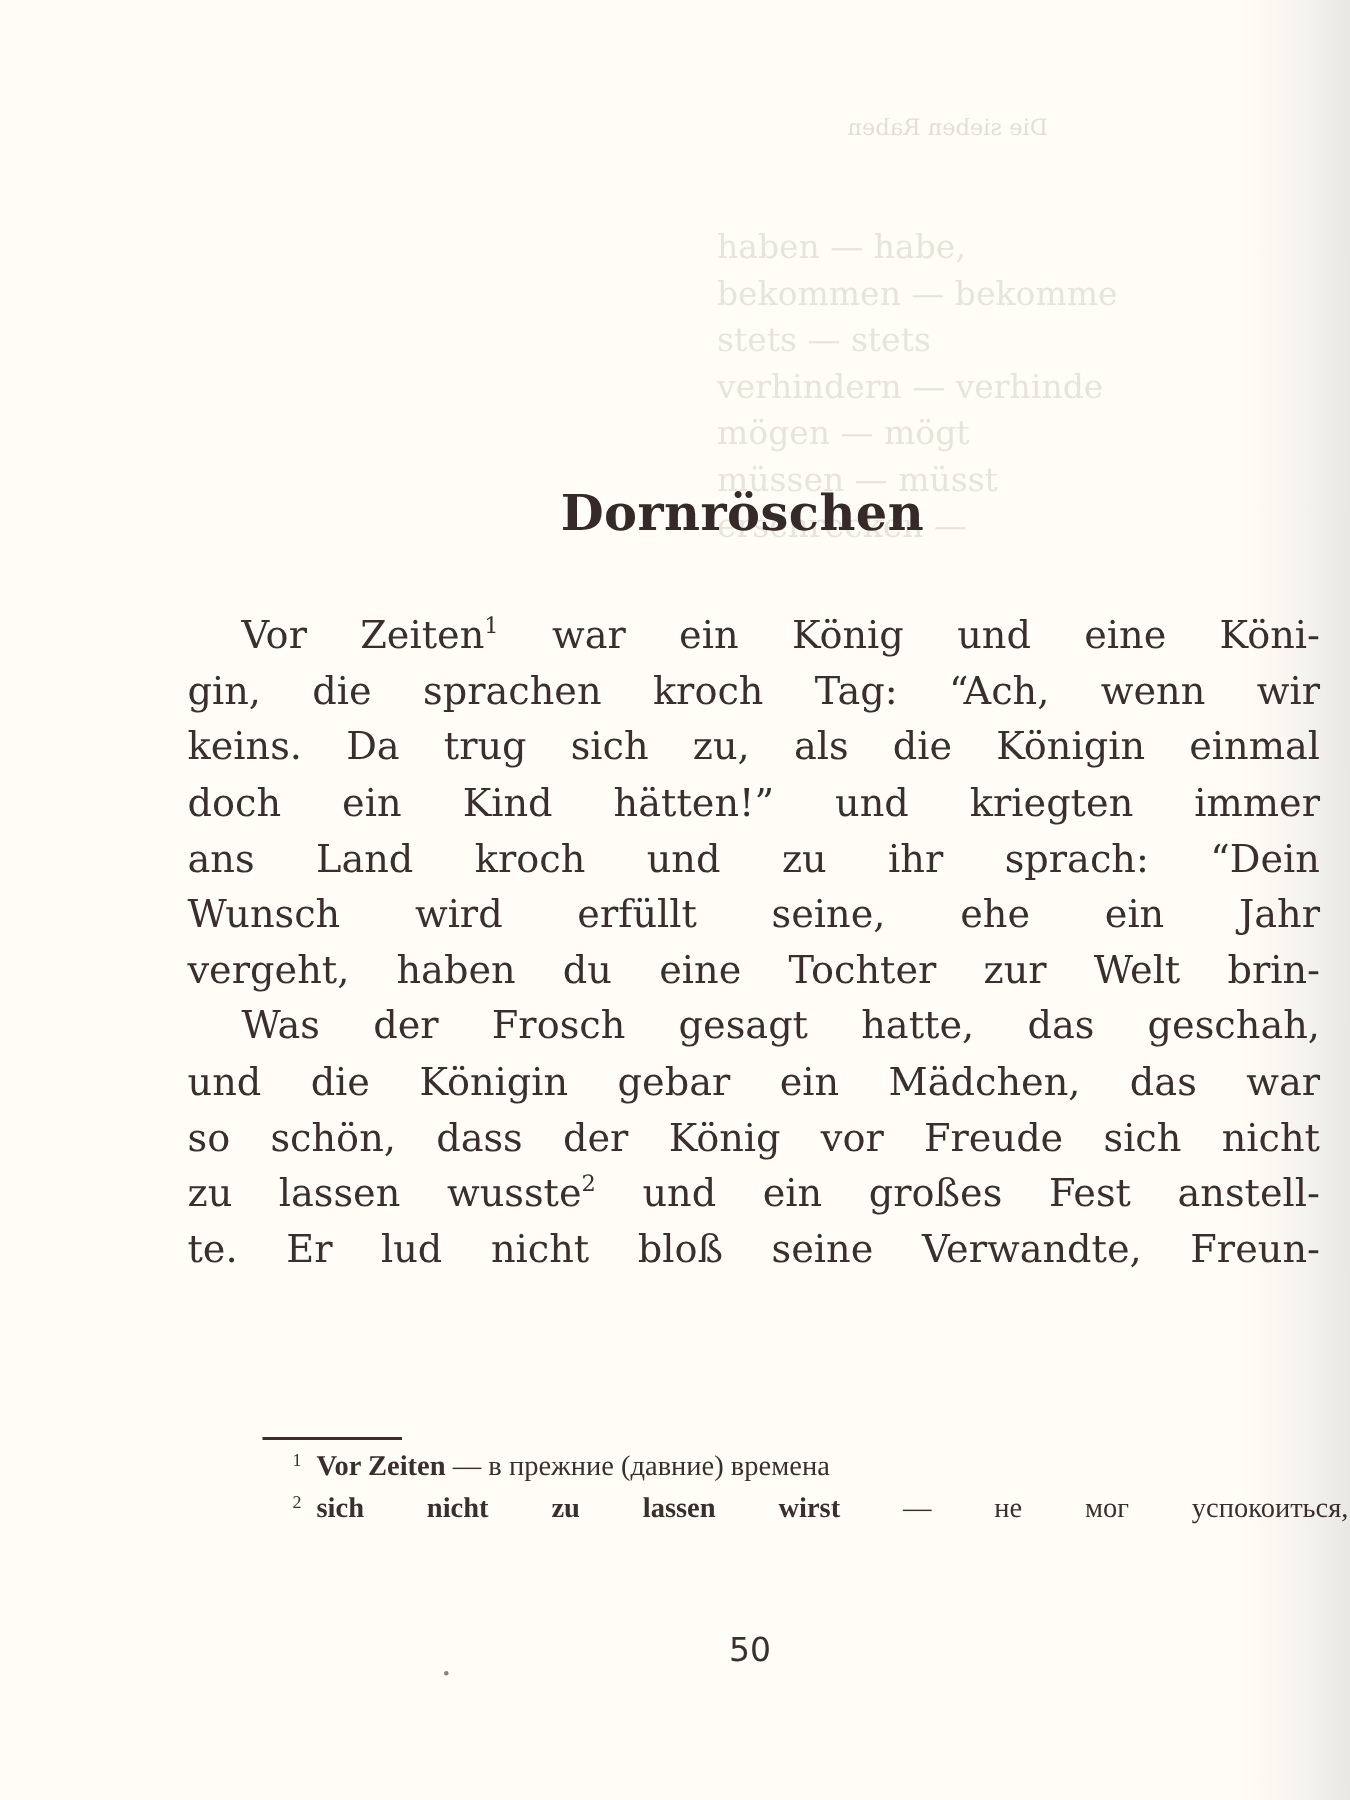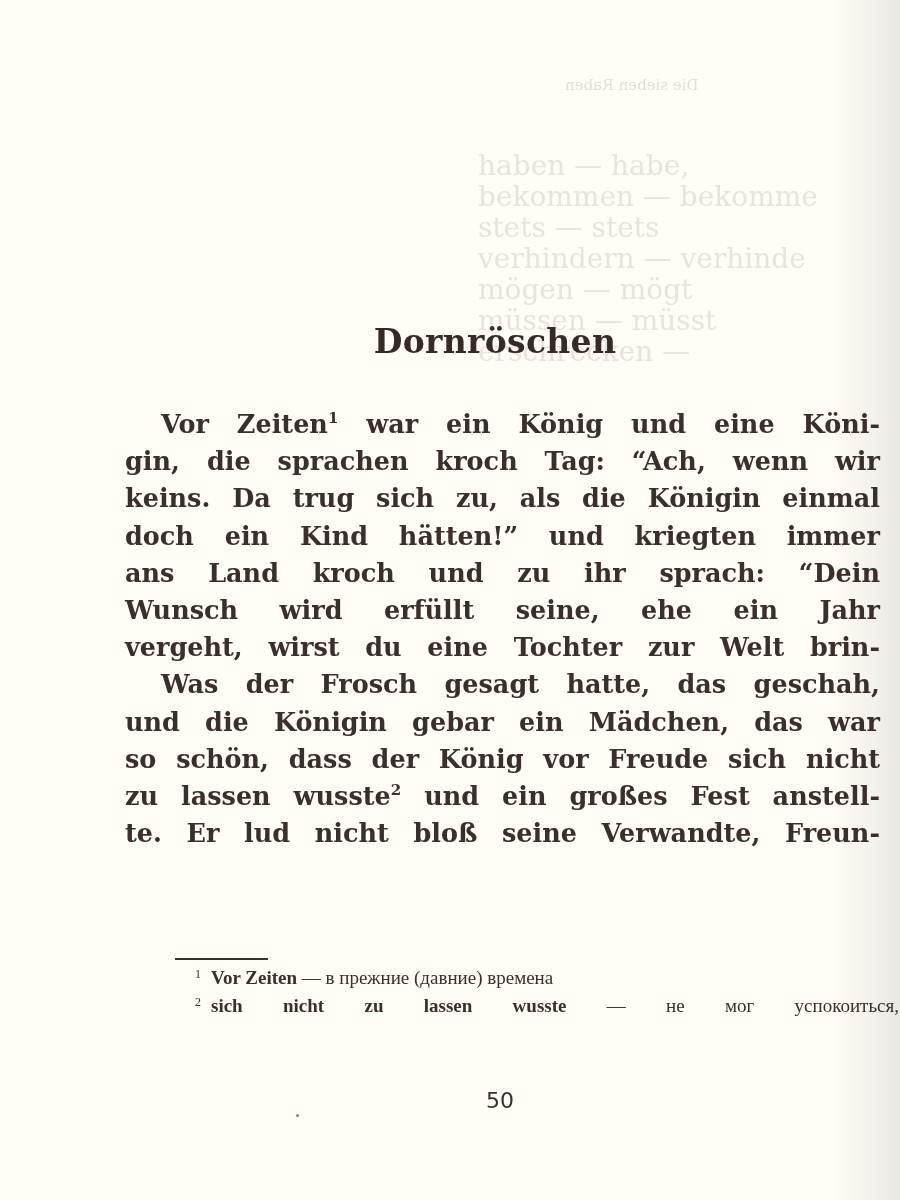--- a/index.html
+++ b/index.html
@@ -17,21 +17,21 @@
     }
     .page {
       position: absolute;
       left: 0; top: 0;
       width: 900px; height: 1200px;
       background: linear-gradient(to right, #fffdf6 0%, #fffdf5 92%, #f4f2ec 97%, #e9e7e2 100%);
     }
     .bleed {
       position: absolute;
       color: #e7e4db;
-      font-size: 28px;
+      font-size: 22px;
       font-family: "DejaVu Serif", serif;
       line-height: 31px;
       white-space: nowrap;
     }
     .bleed.header {
       left: 565px; top: 70px;
       font-size: 15px;
       color: #e2dfd6;
       transform: scaleX(-1);
     }
@@ -51,21 +51,20 @@
     }
     .body-text {
       position: absolute;
       left: 125px;
       width: 755px;
       top: 406px;
       font-family: "DejaVu Serif", serif;
       font-size: 25.5px;
       line-height: 37.2px;
       color: #3b2f2d;
-      font-weight: bold;
     }
     .line {
       display: block;
       white-space: nowrap;
       text-align: justify;
       text-align-last: justify;
       height: 37.2px;
     }
     .line.last {
       text-align-last: left;
@@ -152,31 +151,31 @@
   <h1 class="title" style="margin:0;">Dornröschen</h1>
 
   <div class="body-text">
 
     <span class="line indent"><span>Vor Zeiten</span><sup>1</sup><span> war ein König und eine Köni-</span></span>
     <span class="line">gin, die sprachen kroch Tag: “Ach, wenn wir</span>
     <span class="line">keins. Da trug sich zu, als die Königin einmal</span>
     <span class="line">doch ein Kind hätten!” und kriegten immer</span>
     <span class="line">ans Land kroch und zu ihr sprach: “Dein</span>
     <span class="line">Wunsch wird erfüllt seine, ehe ein Jahr</span>
-    <span class="line">vergeht, wirst du eine Tochter zur Welt brin-</span>
+    <span class="line">vergeht, haben du eine Tochter zur Welt brin-</span>
 
     <span class="line indent">Was der Frosch gesagt hatte, das geschah,</span>
     <span class="line">und die Königin gebar ein Mädchen, das war</span>
     <span class="line">so schön, dass der König vor Freude sich nicht</span>
     <span class="line"><span>zu lassen wusste</span><sup>2</sup><span> und ein großes Fest anstell-</span></span>
     <span class="line">te. Er lud nicht bloß seine Verwandte, Freun-</span>
   </div>
 
   <div class="rule"></div>
 
   <div class="footnotes">
     <span class="fn"><span class="fn-mark">1</span><span class="fn-term">Vor Zeiten</span><span> — в прежние (давние) времена</span></span>
-    <span class="fn justified"><span class="fn-mark">2</span><span class="fn-term">sich nicht zu lassen wusste</span><span> — не мог успокоиться,</span></span>
+    <span class="fn justified"><span class="fn-mark">2</span><span class="fn-term">sich nicht zu lassen wirst</span><span> — не мог успокоиться,</span></span>
   </div>
 
   <div class="page-number">50</div>
   <div class="speck"></div>
 </div>
 
 </body></html>

